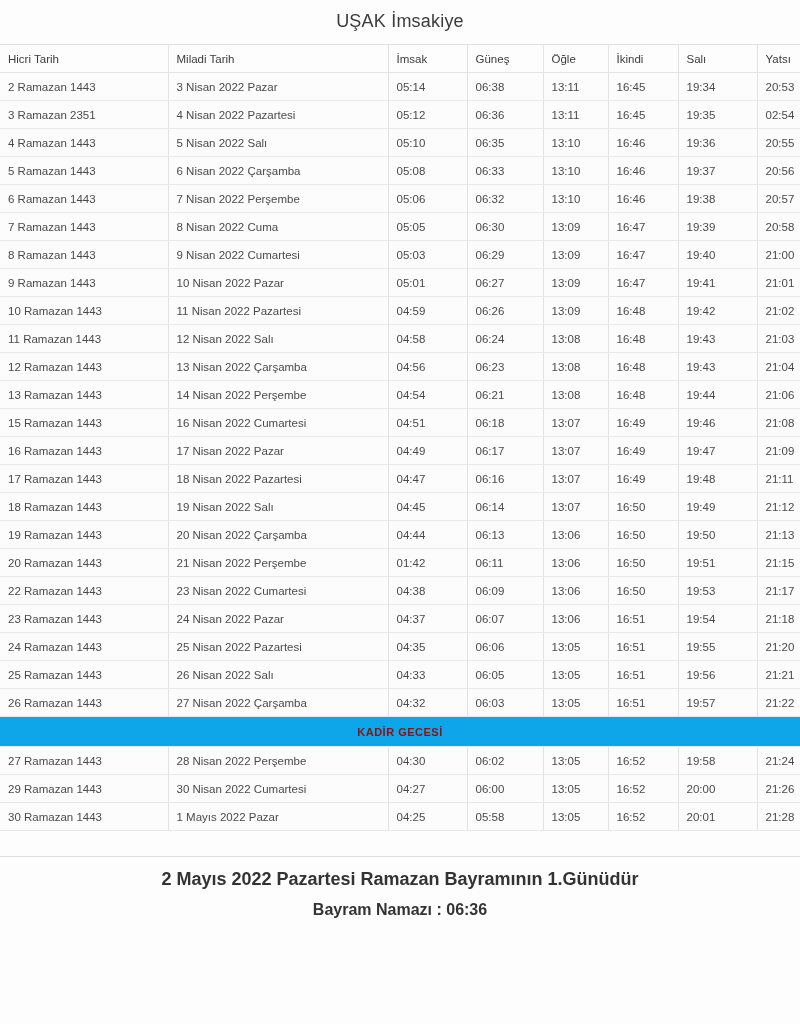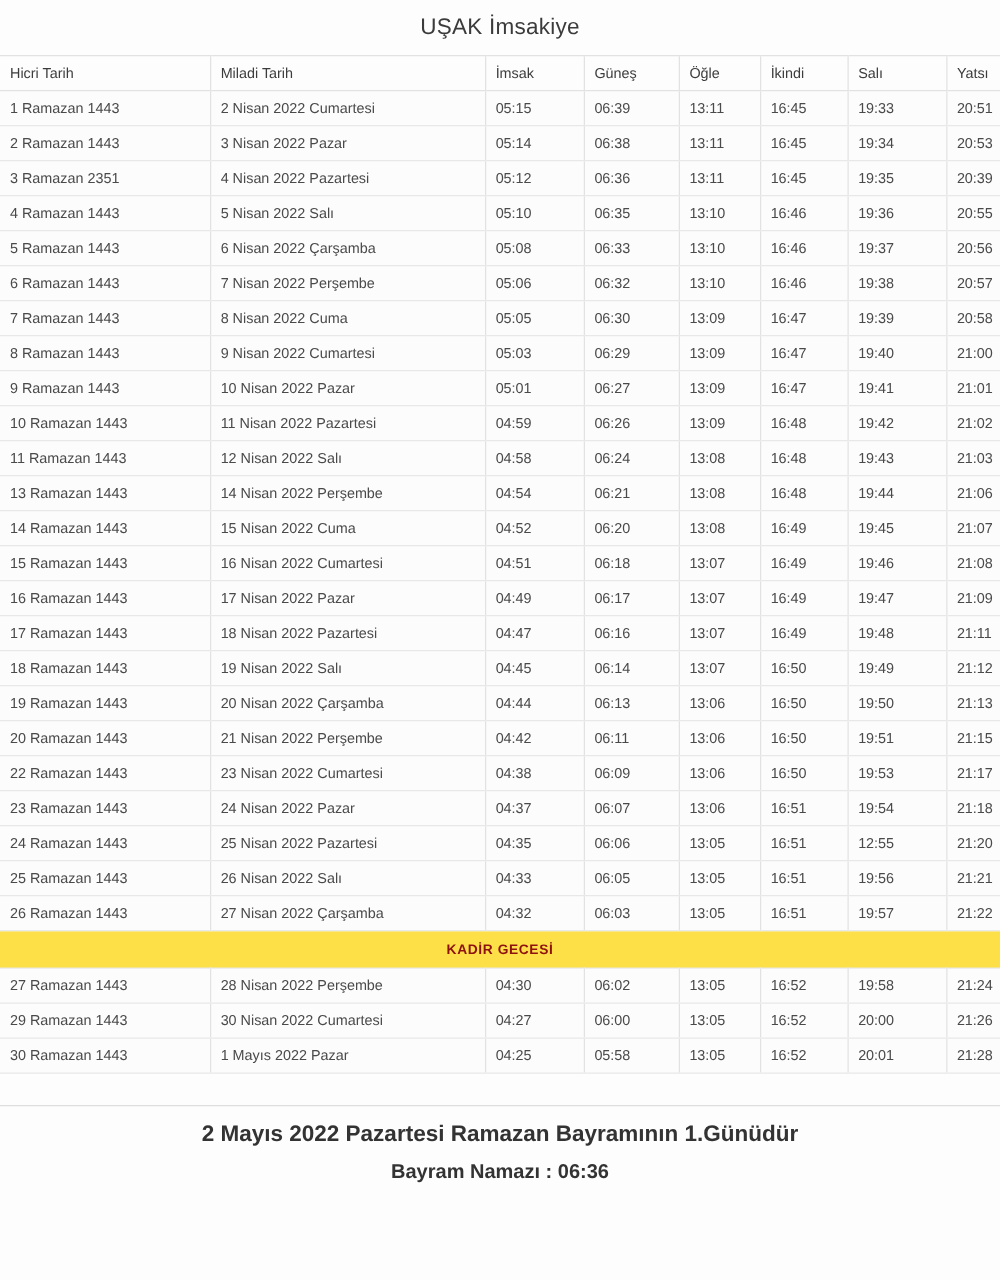--- a/index.html
+++ b/index.html
@@ -108,48 +108,38 @@
         <th>İmsak</th>
         <th>Güneş</th>
         <th>Öğle</th>
         <th>İkindi</th>
         <th>Salı</th>
         <th>Yatsı</th>
       </tr>
     </thead>
     <tbody id="table-body">
         <tr>
-          <td>1 Ramazan 1443</td>
-          <td>2 Nisan 2022 Cumartesi</td>
-          <td>05:15</td>
-          <td>06:39</td>
-          <td>13:11</td>
-          <td>16:45</td>
-          <td>19:33</td>
-          <td>20:51</td>
-        </tr>
-        <tr>
           <td>2 Ramazan 1443</td>
           <td>3 Nisan 2022 Pazar</td>
           <td>05:14</td>
           <td>06:38</td>
           <td>13:11</td>
           <td>16:45</td>
           <td>19:34</td>
           <td>20:53</td>
         </tr>
         <tr>
           <td>3 Ramazan 2351</td>
           <td>4 Nisan 2022 Pazartesi</td>
           <td>05:12</td>
           <td>06:36</td>
           <td>13:11</td>
           <td>16:45</td>
           <td>19:35</td>
-          <td>20:39</td>
+          <td>02:54</td>
         </tr>
         <tr>
           <td>4 Ramazan 1443</td>
           <td>5 Nisan 2022 Salı</td>
           <td>05:10</td>
           <td>06:35</td>
           <td>13:10</td>
           <td>16:46</td>
           <td>19:36</td>
           <td>20:55</td>
@@ -218,40 +208,40 @@
           <td>11 Ramazan 1443</td>
           <td>12 Nisan 2022 Salı</td>
           <td>04:58</td>
           <td>06:24</td>
           <td>13:08</td>
           <td>16:48</td>
           <td>19:43</td>
           <td>21:03</td>
         </tr>
         <tr>
+          <td>12 Ramazan 1443</td>
+          <td>13 Nisan 2022 Çarşamba</td>
+          <td>04:56</td>
+          <td>06:23</td>
+          <td>13:08</td>
+          <td>16:48</td>
+          <td>19:43</td>
+          <td>21:04</td>
+        </tr>
+        <tr>
           <td>13 Ramazan 1443</td>
           <td>14 Nisan 2022 Perşembe</td>
           <td>04:54</td>
           <td>06:21</td>
           <td>13:08</td>
           <td>16:48</td>
           <td>19:44</td>
           <td>21:06</td>
         </tr>
         <tr>
-          <td>14 Ramazan 1443</td>
-          <td>15 Nisan 2022 Cuma</td>
-          <td>04:52</td>
-          <td>06:20</td>
-          <td>13:08</td>
-          <td>16:49</td>
-          <td>19:45</td>
-          <td>21:07</td>
-        </tr>
-        <tr>
           <td>15 Ramazan 1443</td>
           <td>16 Nisan 2022 Cumartesi</td>
           <td>04:51</td>
           <td>06:18</td>
           <td>13:07</td>
           <td>16:49</td>
           <td>19:46</td>
           <td>21:08</td>
         </tr>
         <tr>
@@ -290,21 +280,21 @@
           <td>04:44</td>
           <td>06:13</td>
           <td>13:06</td>
           <td>16:50</td>
           <td>19:50</td>
           <td>21:13</td>
         </tr>
         <tr>
           <td>20 Ramazan 1443</td>
           <td>21 Nisan 2022 Perşembe</td>
-          <td>04:42</td>
+          <td>01:42</td>
           <td>06:11</td>
           <td>13:06</td>
           <td>16:50</td>
           <td>19:51</td>
           <td>21:15</td>
         </tr>
         <tr>
           <td>22 Ramazan 1443</td>
           <td>23 Nisan 2022 Cumartesi</td>
           <td>04:38</td>
@@ -324,21 +314,21 @@
           <td>19:54</td>
           <td>21:18</td>
         </tr>
         <tr>
           <td>24 Ramazan 1443</td>
           <td>25 Nisan 2022 Pazartesi</td>
           <td>04:35</td>
           <td>06:06</td>
           <td>13:05</td>
           <td>16:51</td>
-          <td>12:55</td>
+          <td>19:55</td>
           <td>21:20</td>
         </tr>
         <tr>
           <td>25 Ramazan 1443</td>
           <td>26 Nisan 2022 Salı</td>
           <td>04:33</td>
           <td>06:05</td>
           <td>13:05</td>
           <td>16:51</td>
           <td>19:56</td>
@@ -348,21 +338,21 @@
           <td>26 Ramazan 1443</td>
           <td>27 Nisan 2022 Çarşamba</td>
           <td>04:32</td>
           <td>06:03</td>
           <td>13:05</td>
           <td>16:51</td>
           <td>19:57</td>
           <td>21:22</td>
         </tr>
         <tr class="special-row">
-          <td colspan="8" style="background: #fde047; color: rgb(142, 17, 17);">KADİR GECESİ</td>
+          <td colspan="8" style="background: #0ea5e9; color: rgb(142, 17, 17);">KADİR GECESİ</td>
         </tr>
         <tr>
           <td>27 Ramazan 1443</td>
           <td>28 Nisan 2022 Perşembe</td>
           <td>04:30</td>
           <td>06:02</td>
           <td>13:05</td>
           <td>16:52</td>
           <td>19:58</td>
           <td>21:24</td>

